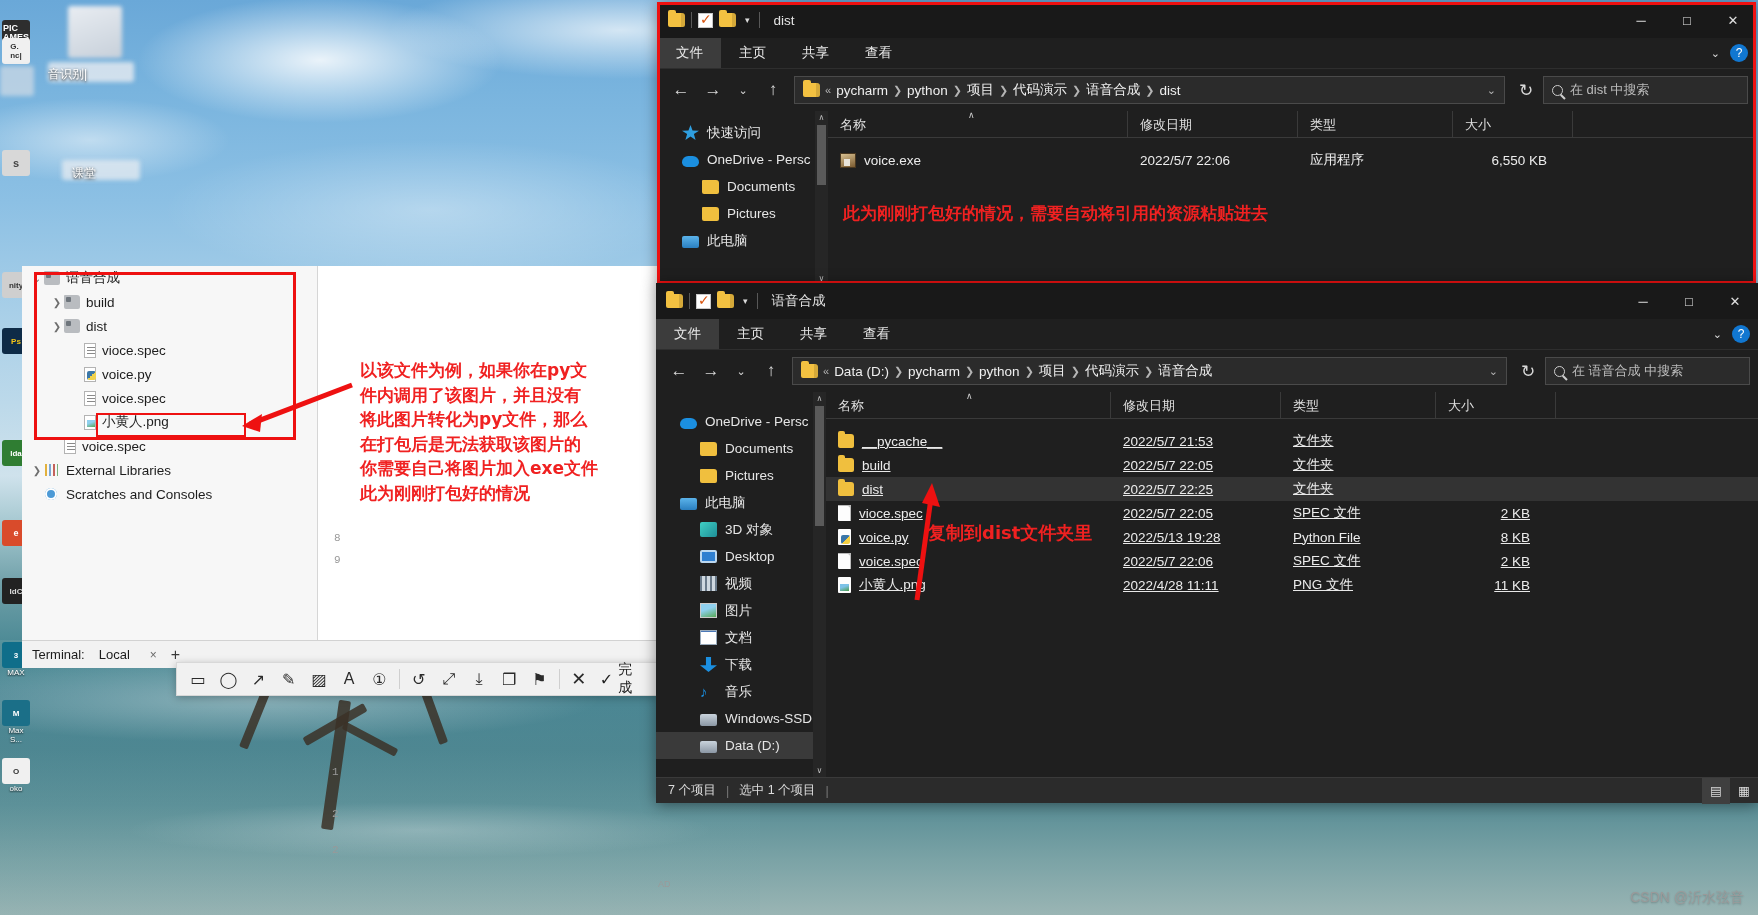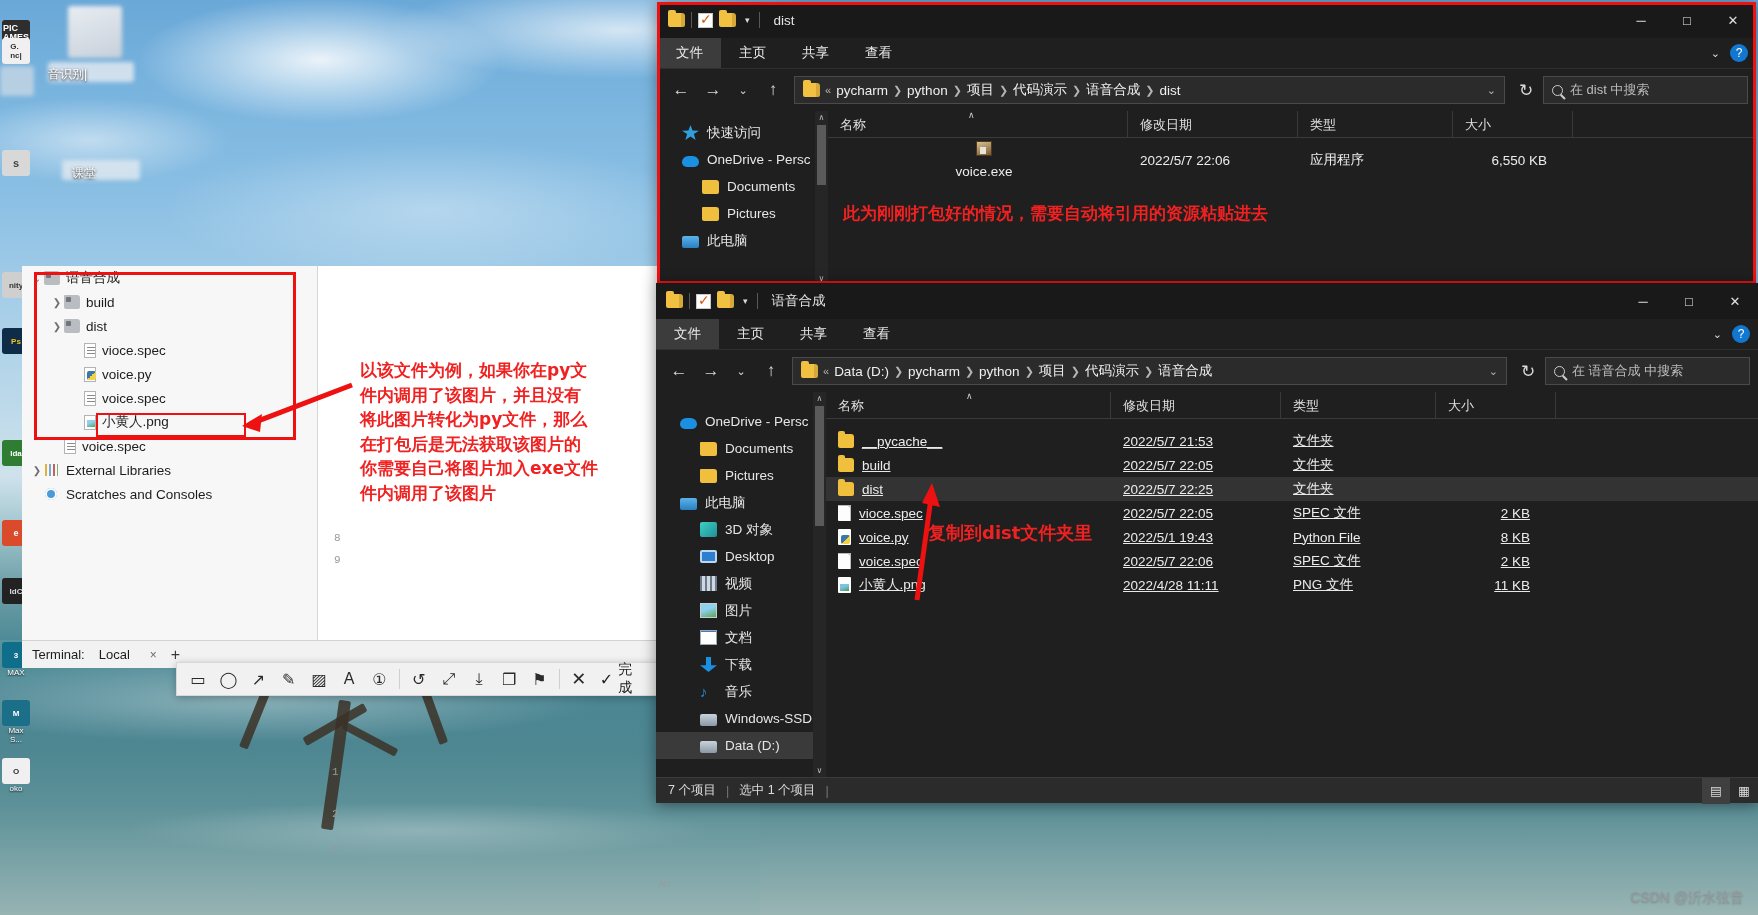--- a/index.html
+++ b/index.html
@@ -409,21 +409,21 @@
 
 <div id="pc-terminal">
   <span>Terminal:</span>
   <span class="term-tab">
     <span>Local</span>
     <span class="term-x">×</span>
   </span>
   <span class="term-plus">+</span>
 </div>
 
-<div class="annot-red" style="left:360px;top:358px;font-size:17px;line-height:24.5px;" id="pc-annot"><div>以该文件为例，如果你在py文</div><div>件内调用了该图片，并且没有</div><div>将此图片转化为py文件，那么</div><div>在打包后是无法获取该图片的</div><div>你需要自己将图片加入exe文件</div><div>件内调用了该图片</div></div>
+<div class="annot-red" style="left:360px;top:358px;font-size:17px;line-height:24.5px;" id="pc-annot"><div>以该文件为例，如果你在py文</div><div>件内调用了该图片，并且没有</div><div>将此图片转化为py文件，那么</div><div>在打包后是无法获取该图片的</div><div>你需要自己将图片加入exe文件</div><div>此为刚刚打包好的情况</div></div>
 
 <svg class="arrow" style="left:0;top:0;width:1758px;height:915px;">
   <line x1="352" y1="385" x2="250" y2="424" stroke="#ee1111" stroke-width="5"></line>
   <polygon points="242,426 262,414 260,432" fill="#ee1111"></polygon>
 </svg>
 
 <div id="sniptool">
   <div class="snipbtn">▭</div>
   <div class="snipbtn">◯</div>
   <div class="snipbtn">↗</div>
@@ -534,21 +534,21 @@
     <div class="ex-main">
       <div class="col-head">
         <span class="sort-arrow" style="left:140px;">∧</span>
         <div style="width:300px;">名称</div>
         <div style="width:170px;">修改日期</div>
         <div style="width:155px;">类型</div>
         <div style="width:120px;">大小</div>
       </div>
       <div id="top-rows" style="padding-top:10px;">
           <div class="row">
-            <div class="cell-name" style="width: 300px; flex-direction: column;">
+            <div class="cell-name" style="width: 300px;">
               <span class="ficon exe"></span>
               <span>voice.exe</span>
             </div>
             <div style="width: 170px; padding-left: 12px;">2022/5/7 22:06</div>
             <div style="width: 155px; padding-left: 12px;">应用程序</div>
             <div style="width: 120px; text-align: right; padding-right: 26px; padding-left: 0px;">6,550 KB</div>
           </div>
         </div>
     </div>
   </div>
@@ -719,21 +719,21 @@
             </div>
             <div style="width: 170px; padding-left: 12px;">2022/5/7 22:05</div>
             <div style="width: 155px; padding-left: 12px;">SPEC 文件</div>
             <div style="width: 120px; text-align: right; padding-right: 26px; padding-left: 0px;">2 KB</div>
           </div>
           <div class="row">
             <div class="cell-name" style="width: 285px;">
               <span class="ficon py"></span>
               <span>voice.py</span>
             </div>
-            <div style="width: 170px; padding-left: 12px;">2022/5/1 19:43</div>
+            <div style="width: 170px; padding-left: 12px;">2022/5/13 19:28</div>
             <div style="width: 155px; padding-left: 12px;">Python File</div>
             <div style="width: 120px; text-align: right; padding-right: 26px; padding-left: 0px;">8 KB</div>
           </div>
           <div class="row">
             <div class="cell-name" style="width: 285px;">
               <span class="ficon doc"></span>
               <span>voice.spec</span>
             </div>
             <div style="width: 170px; padding-left: 12px;">2022/5/7 22:06</div>
             <div style="width: 155px; padding-left: 12px;">SPEC 文件</div>

